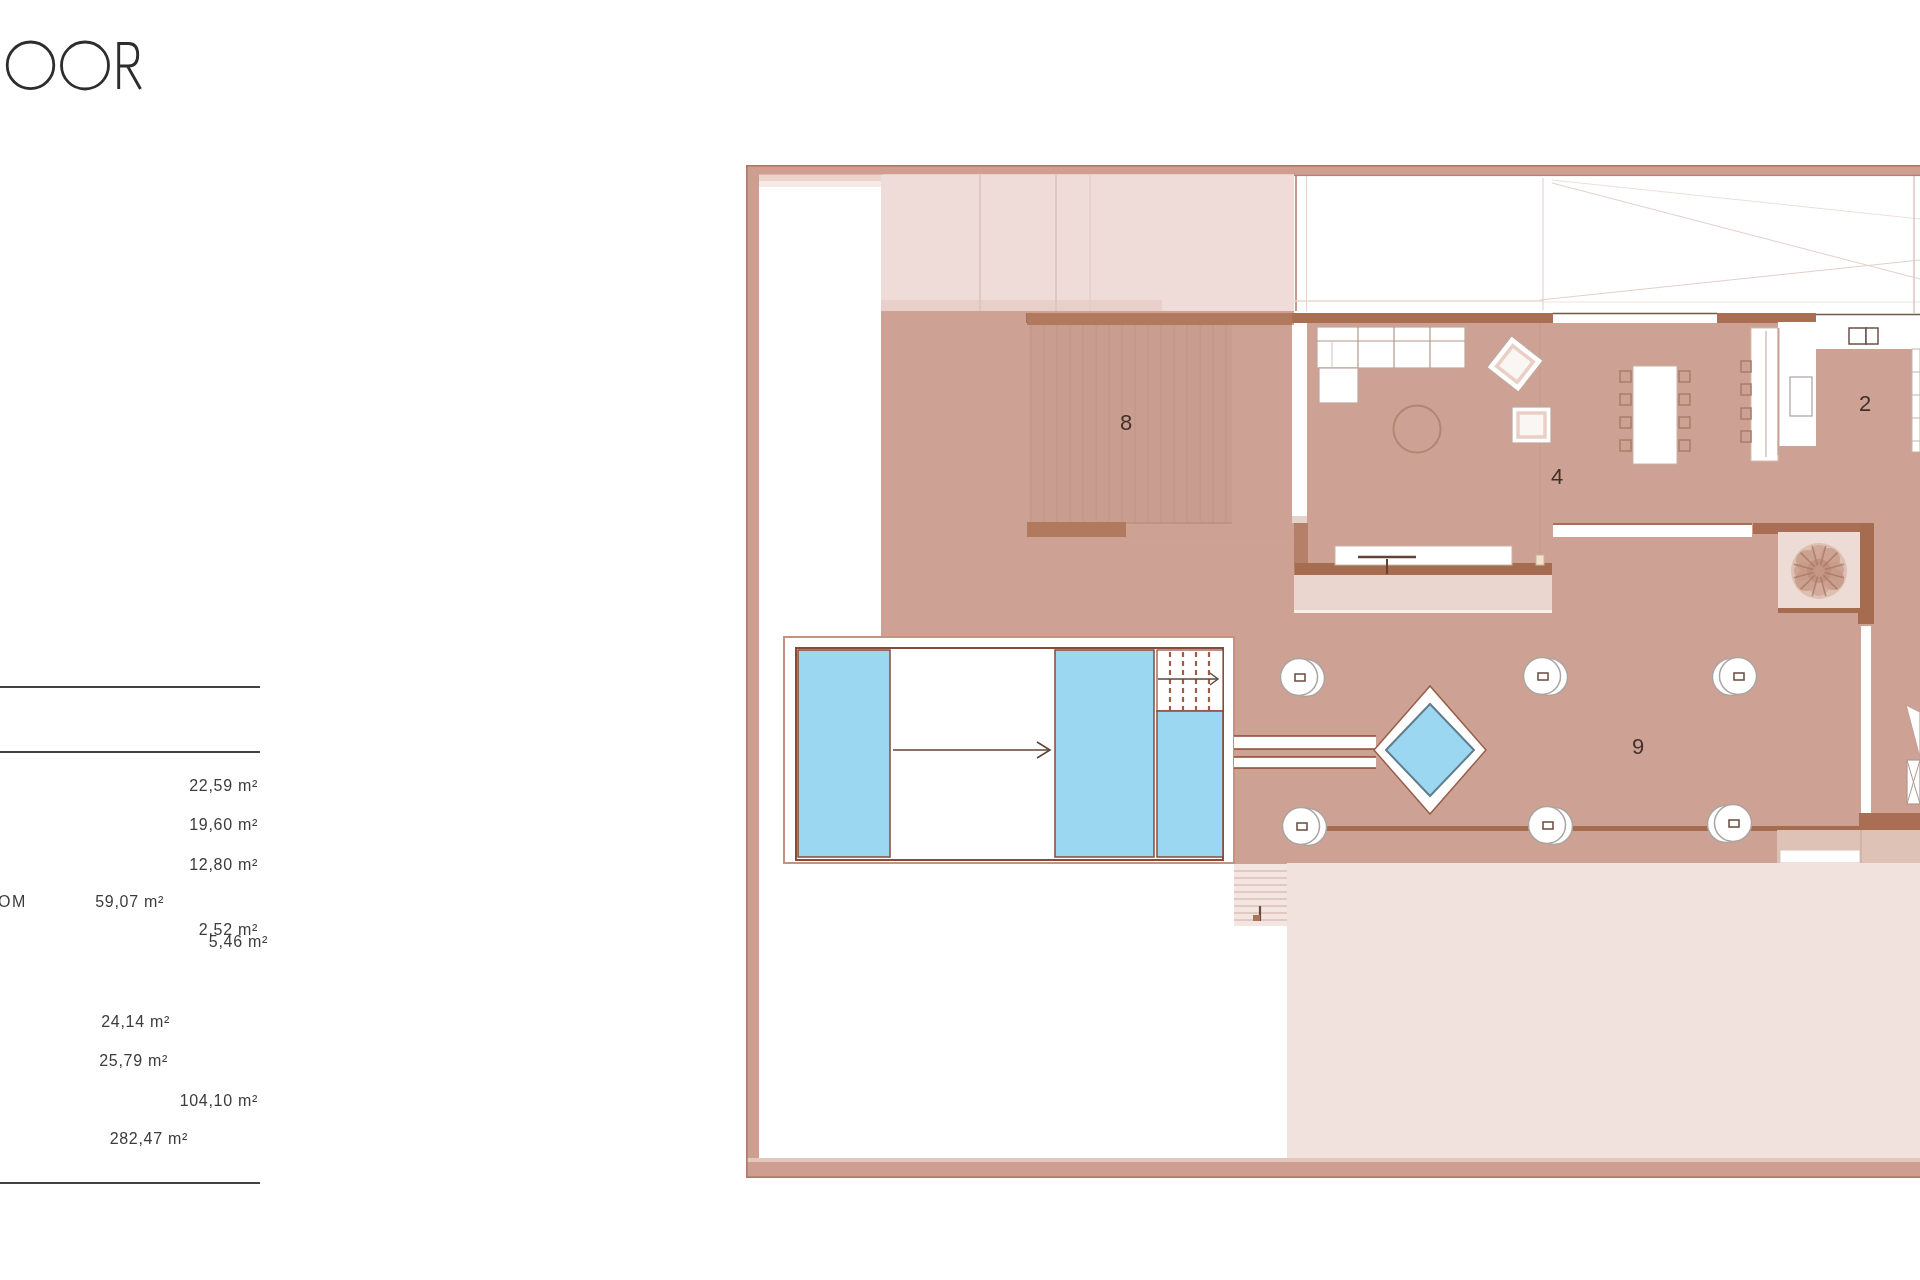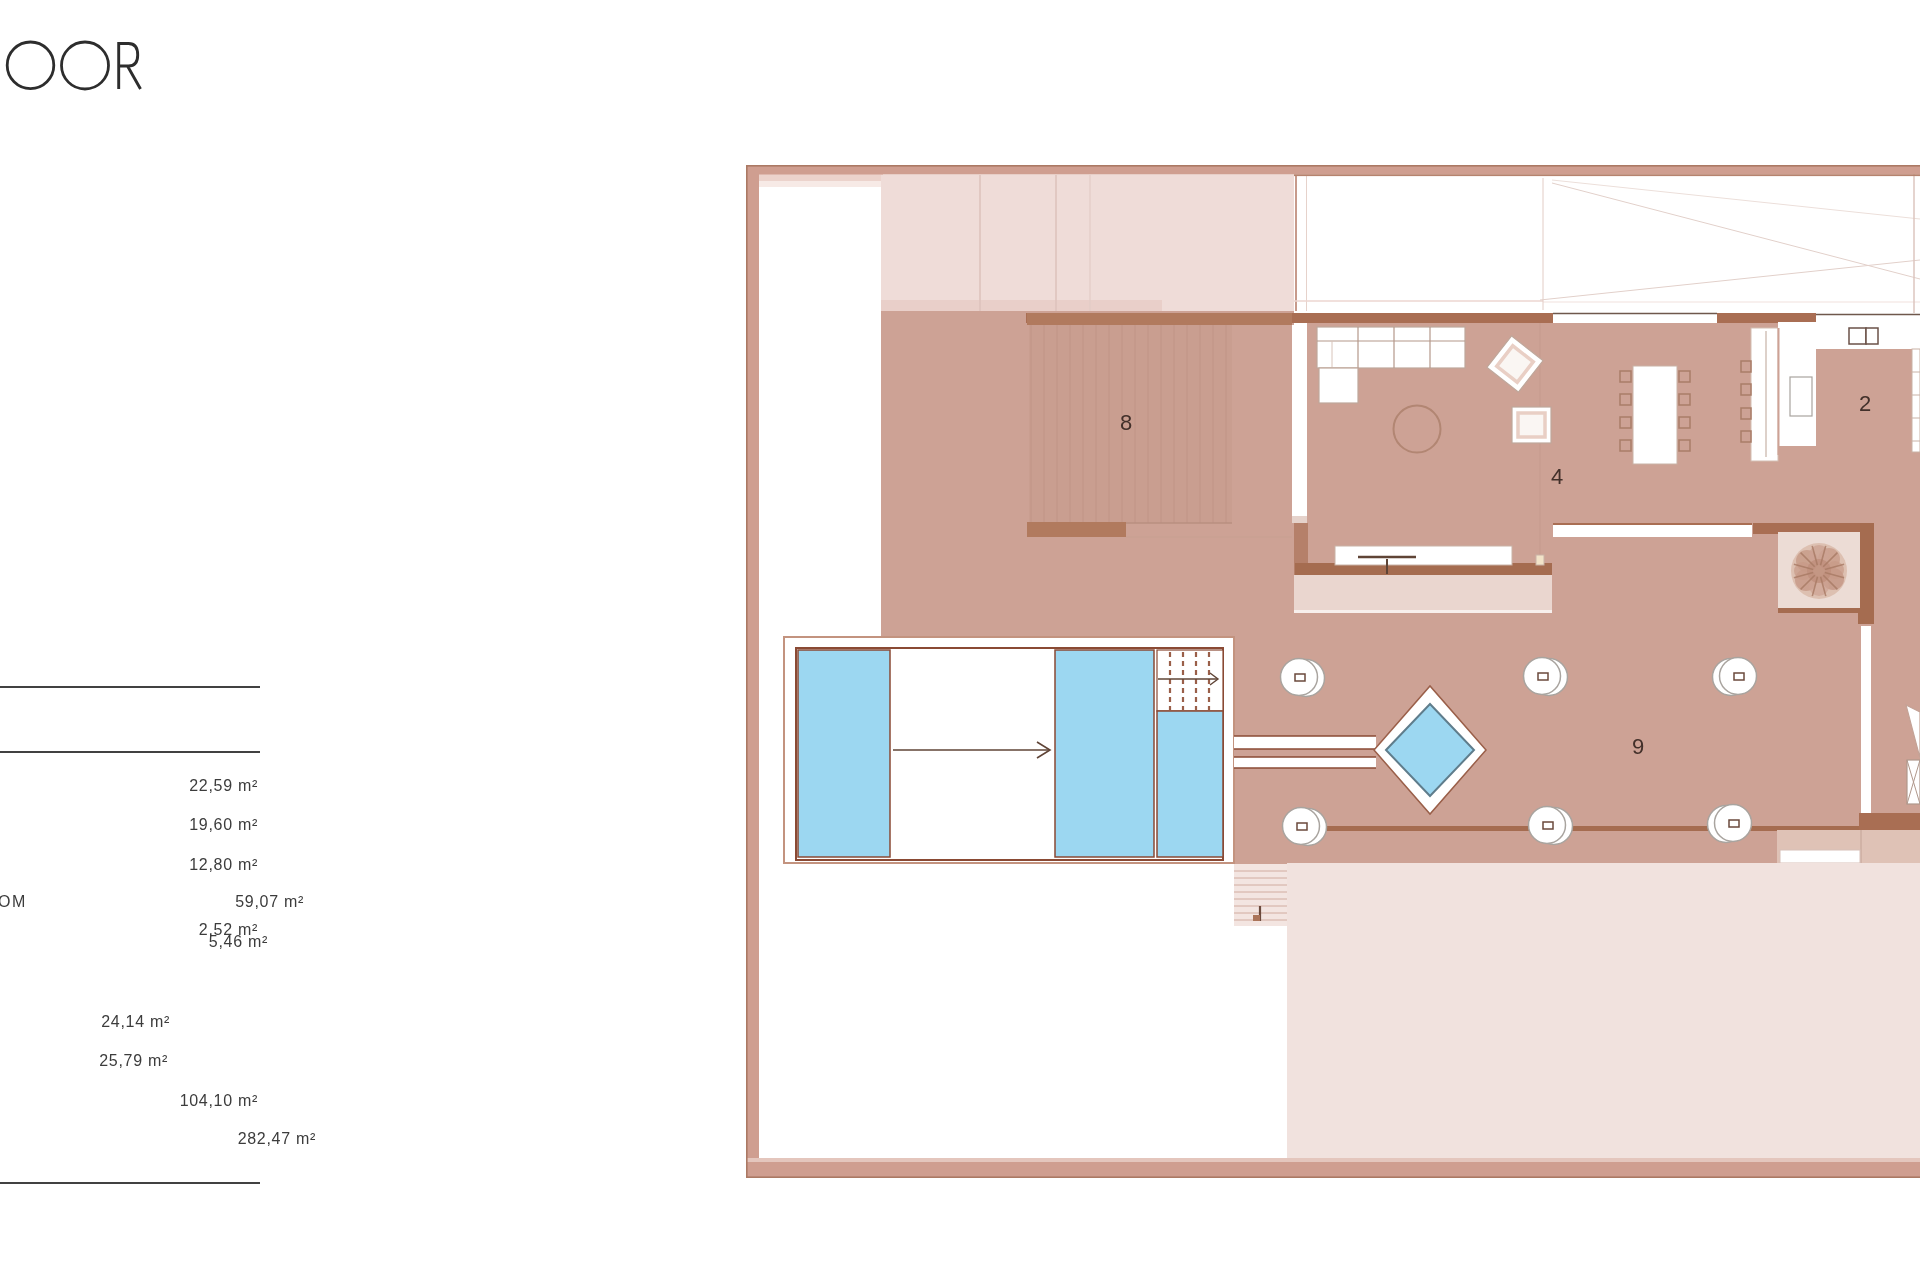--- a/index.html
+++ b/index.html
@@ -25,33 +25,33 @@
 <div class="rline" style="top:1182px"></div>
 
 <div class="row" style="top:777px;right:1662px">22,59&nbsp;m²</div>
 
 <div class="row" style="top:816px;right:1662px">19,60&nbsp;m²</div>
 
 <div class="row" style="top:856px;right:1662px">12,80&nbsp;m²</div>
 
 <div class="row" style="top:893px;left:-2px;letter-spacing:1.5px">OM</div>
 
-<div class="row" style="top:893px;right:1616px">59,07&nbsp;m²</div>
+<div class="row" style="top:893px;right:1756px">59,07&nbsp;m²</div>
 
 <div class="row" style="top:933px;right:1652px">5,46&nbsp;m²</div>
 
 <div class="row" style="top:921px;right:1662px">2,52&nbsp;m²</div>
 
 <div class="row" style="top:1013px;right:1750px">24,14&nbsp;m²</div>
 
 <div class="row" style="top:1052px;right:1752px">25,79&nbsp;m²</div>
 
 <div class="row" style="top:1092px;right:1662px">104,10&nbsp;m²</div>
 
-<div class="row" style="top:1130px;right:1604px">282,47&nbsp;m²</div>
+<div class="row" style="top:1130px;right:1732px">282,47&nbsp;m²</div>
 
 <svg id="plan" style="position:absolute;left:746px;top:165px" width="1174" height="1013" viewBox="0 0 1174 1013">
 
 <rect x="13" y="9" width="1161" height="984" fill="#ffffff"></rect>
 
 <rect x="13" y="9" width="124" height="7" fill="#ecd3cc"></rect>
 <rect x="13" y="16" width="124" height="6" fill="#f7eae6"></rect>
 
 <g>
 <rect x="135" y="10" width="413" height="136" fill="#efdcd8"></rect>

